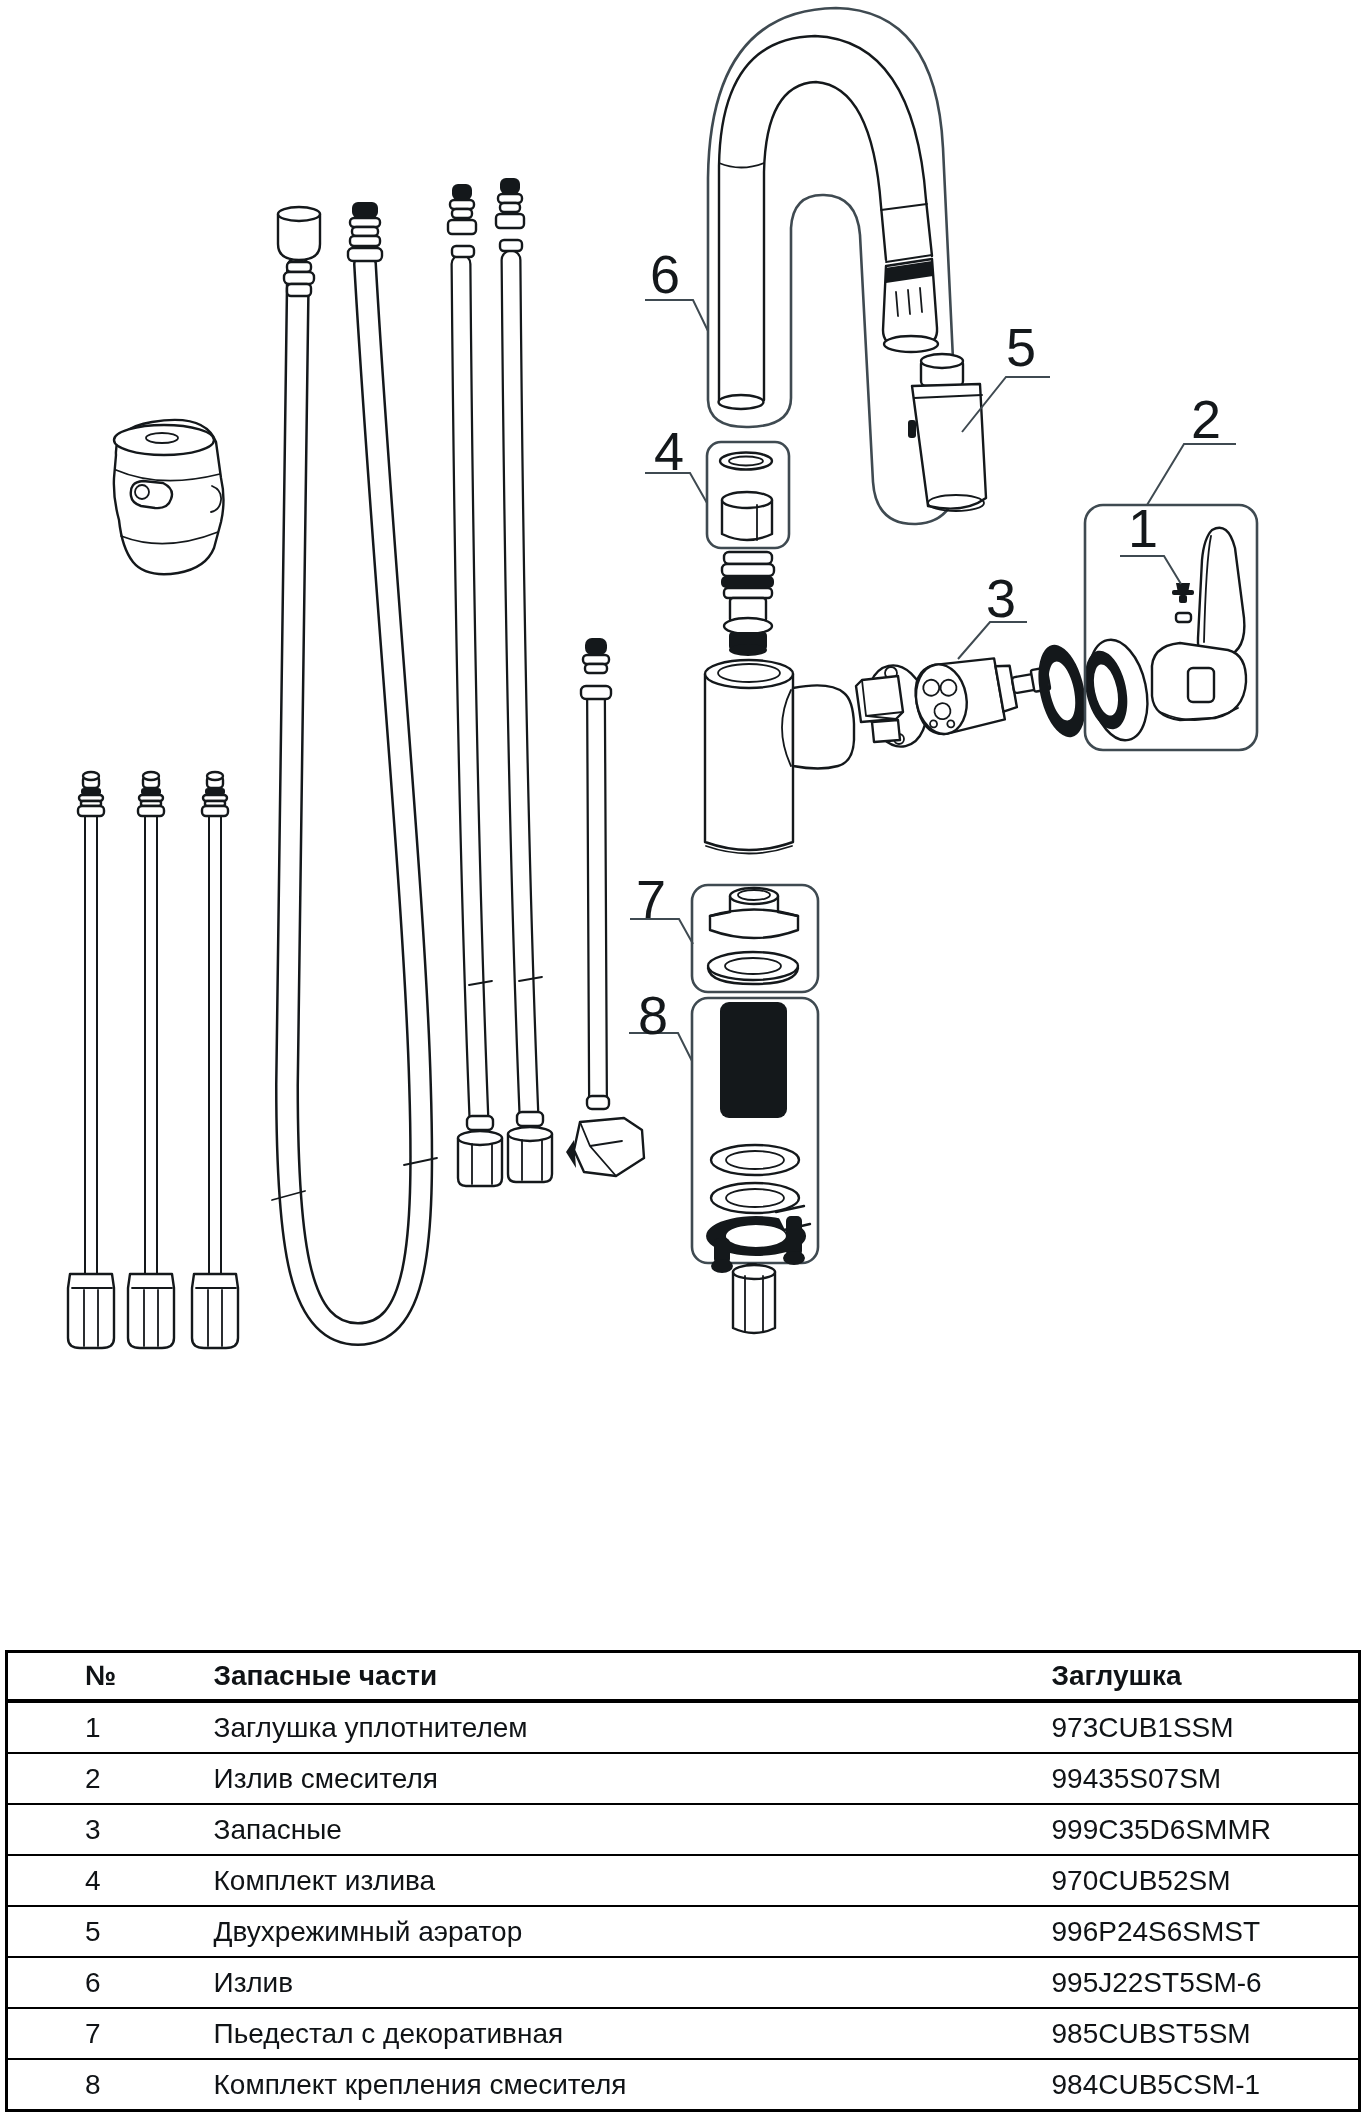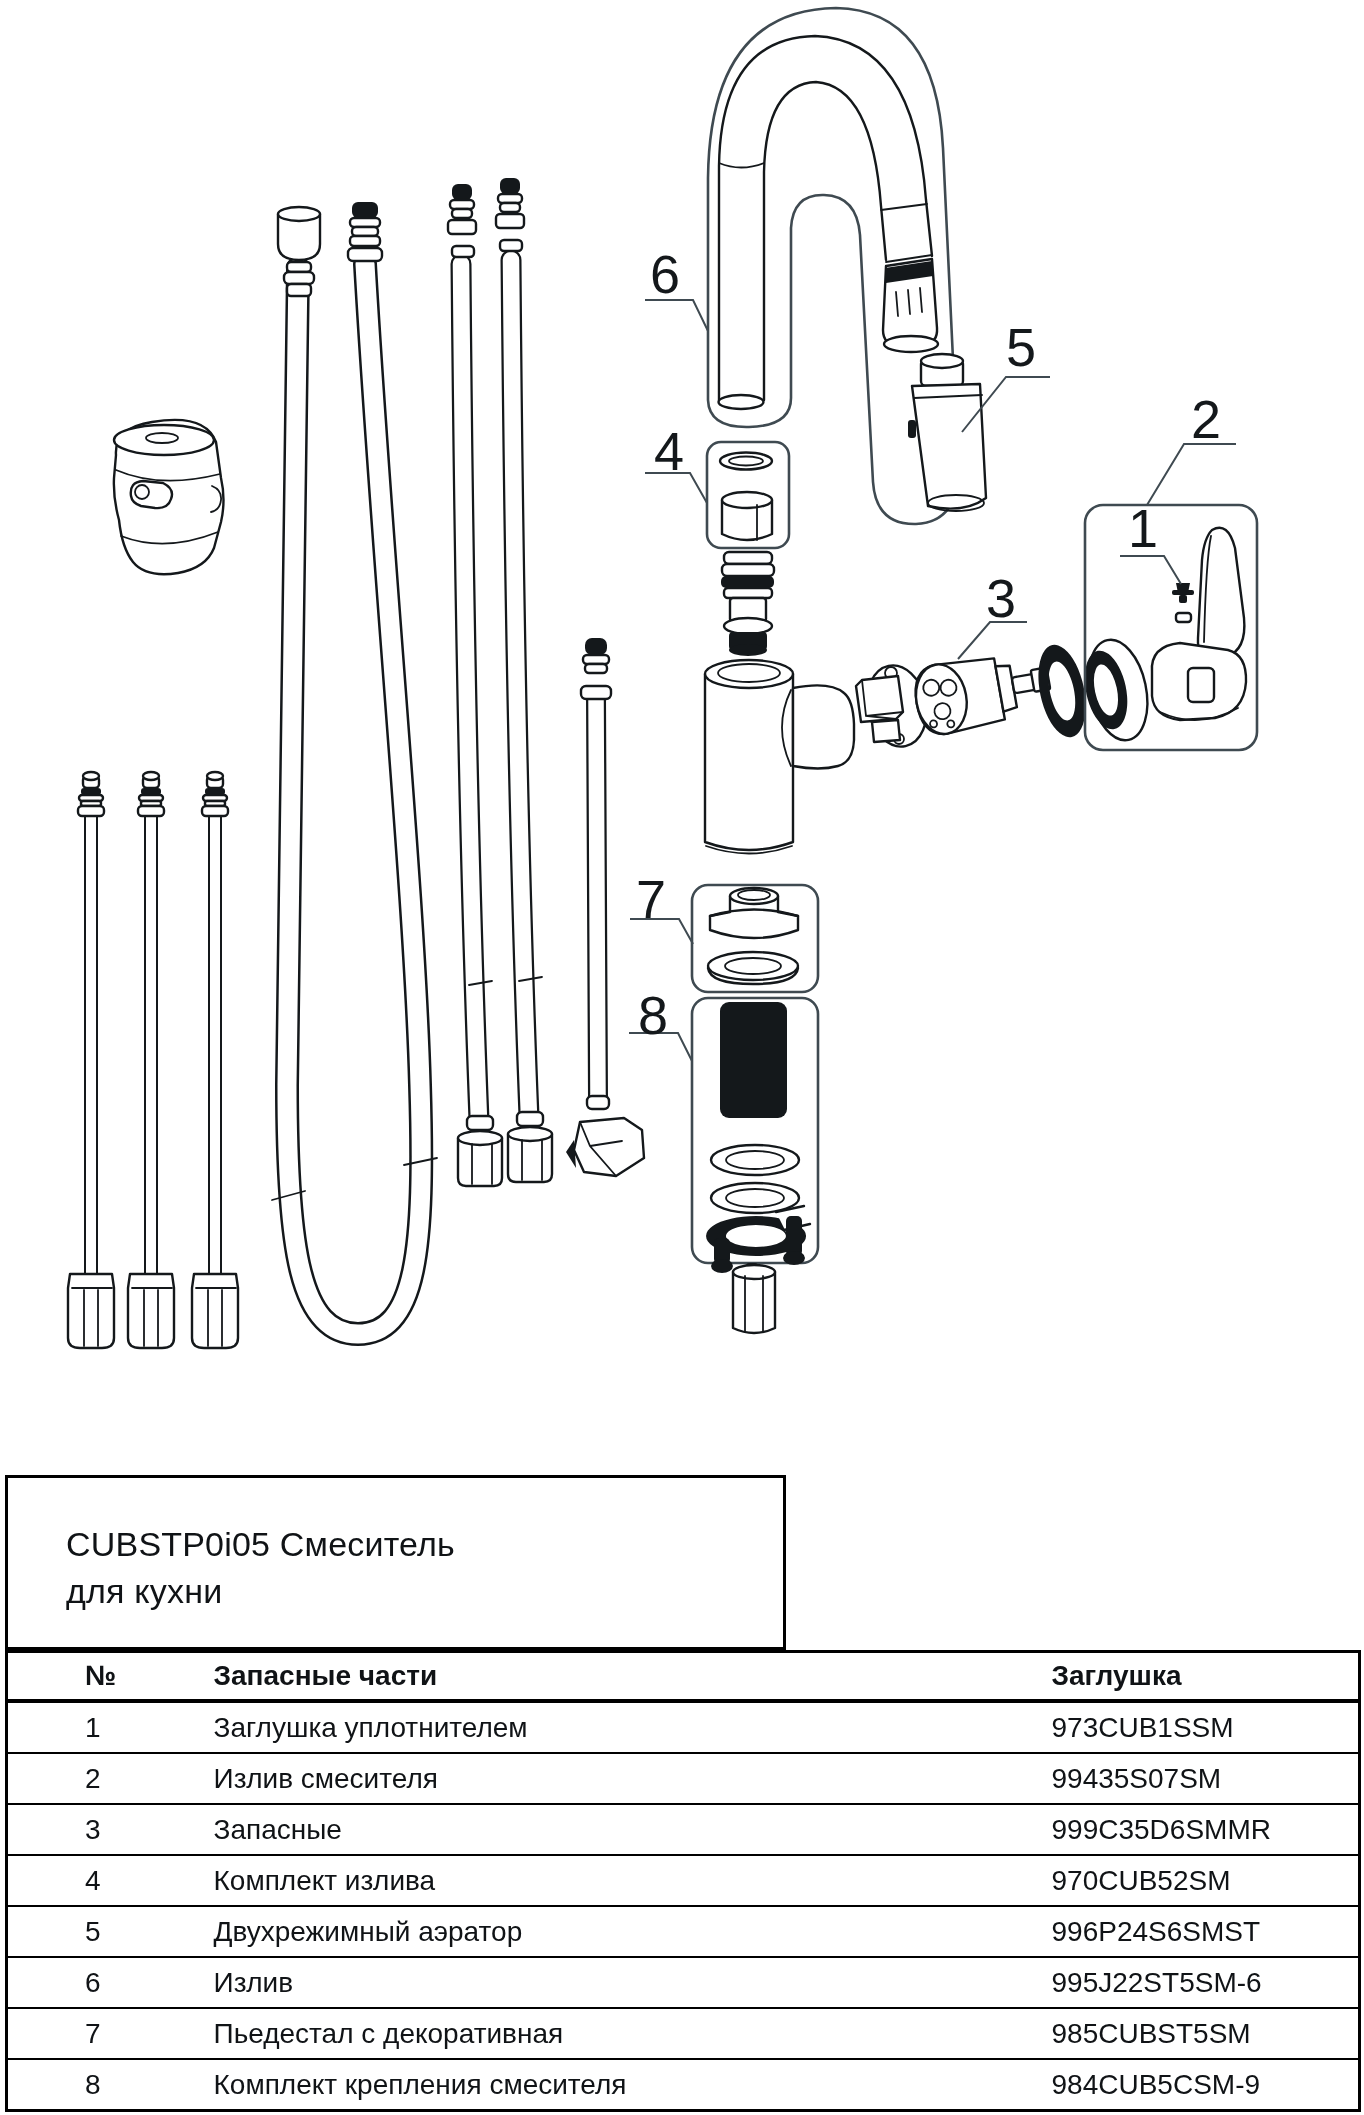--- a/index.html
+++ b/index.html
@@ -328,24 +328,20 @@
       <text class="callout" x="1191" y="438">2</text>
       <text class="callout" x="986" y="617">3</text>
       <text class="callout" x="654" y="470">4</text>
       <text class="callout" x="1006" y="366">5</text>
       <text class="callout" x="650" y="293">6</text>
       <text class="callout" x="636" y="918">7</text>
       <text class="callout" x="638" y="1034">8</text>
     </g>
   </svg>
 
-  <div class="title-box">
-    <div class="t">CUBSTP0i05 Смеситель</div>
-    <div class="t">для кухни</div>
-  </div>
 
   <table class="parts-table">
     <colgroup>
         <col class="c1">
         <col class="c2">
         <col class="c3">
       </colgroup>
     <thead>
       <tr>
         <th>№</th>
@@ -385,17 +381,17 @@
         <td>995J22ST5SM-6</td>
       </tr>
       <tr>
         <td>7</td>
         <td>Пьедестал с декоративная</td>
         <td>985CUBST5SM</td>
       </tr>
       <tr>
         <td>8</td>
         <td>Комплект крепления смесителя</td>
-        <td>984CUB5CSM-9</td>
+        <td>984CUB5CSM-1</td>
       </tr>
     </tbody>
   </table>
 </div>
 
 </body></html>

